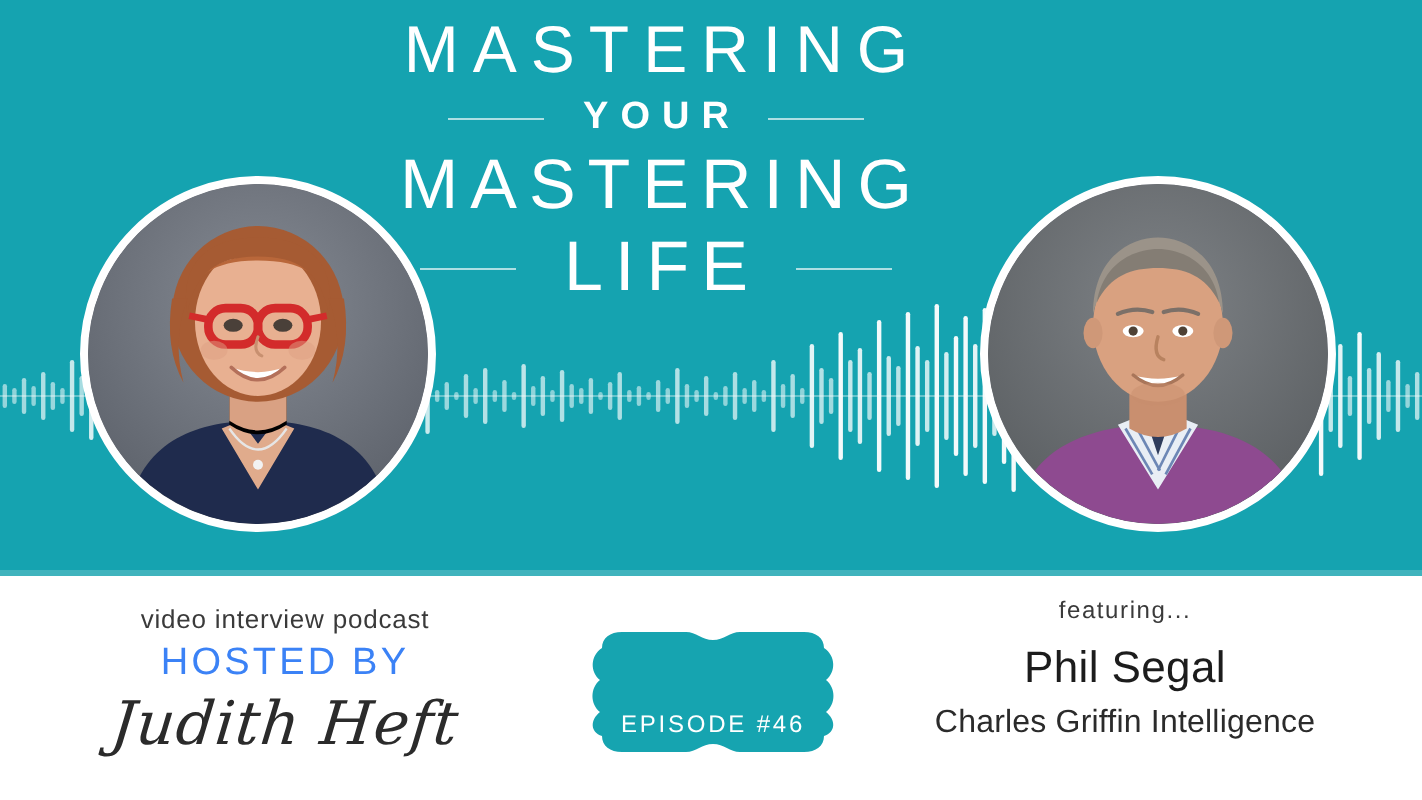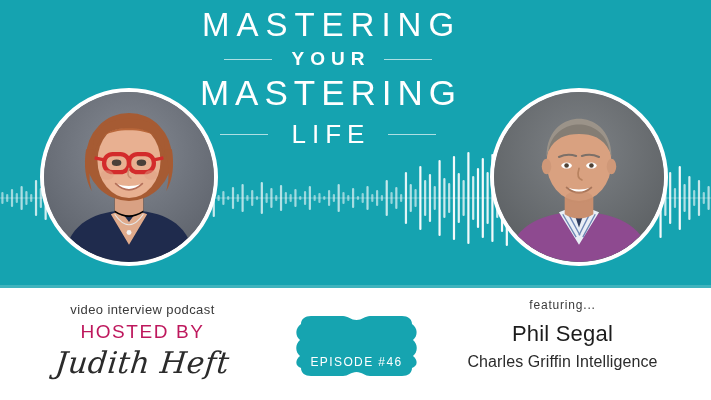--- a/index.html
+++ b/index.html
@@ -84,21 +84,21 @@
   .t-financial {
     font-size: 35px;
     letter-spacing: 6px;
     font-weight: 300;
     line-height: 40px;
     margin-top: 3px;
     text-indent: 6px;
   }
   .t-life-row { margin-top: 2px; gap: 18px; }
   .t-life {
-    font-size: 26px;
+    font-size: 35px;
     letter-spacing: 6px;
     font-weight: 300;
     line-height: 38px;
     text-indent: 6px;
   }
 
   
   .portrait {
     position: absolute;
     width: 178px;
@@ -130,21 +130,21 @@
     width: 285px;
     text-align: center;
   }
   .host-kicker {
     font-size: 13px;
     color: #3a3a3a;
     letter-spacing: 0.4px;
   }
   .host-hosted {
     font-size: 19px;
-    color: #be185d;
+    color: #3b82f6;
     letter-spacing: 1.6px;
     margin-top: 4px;
     font-weight: 400;
   }
   .host-signature {
     margin-top: -2px;
     font-family: "DejaVu Serif", serif;
     font-style: italic;
     font-size: 30px;
     color: #2b2b2b;

